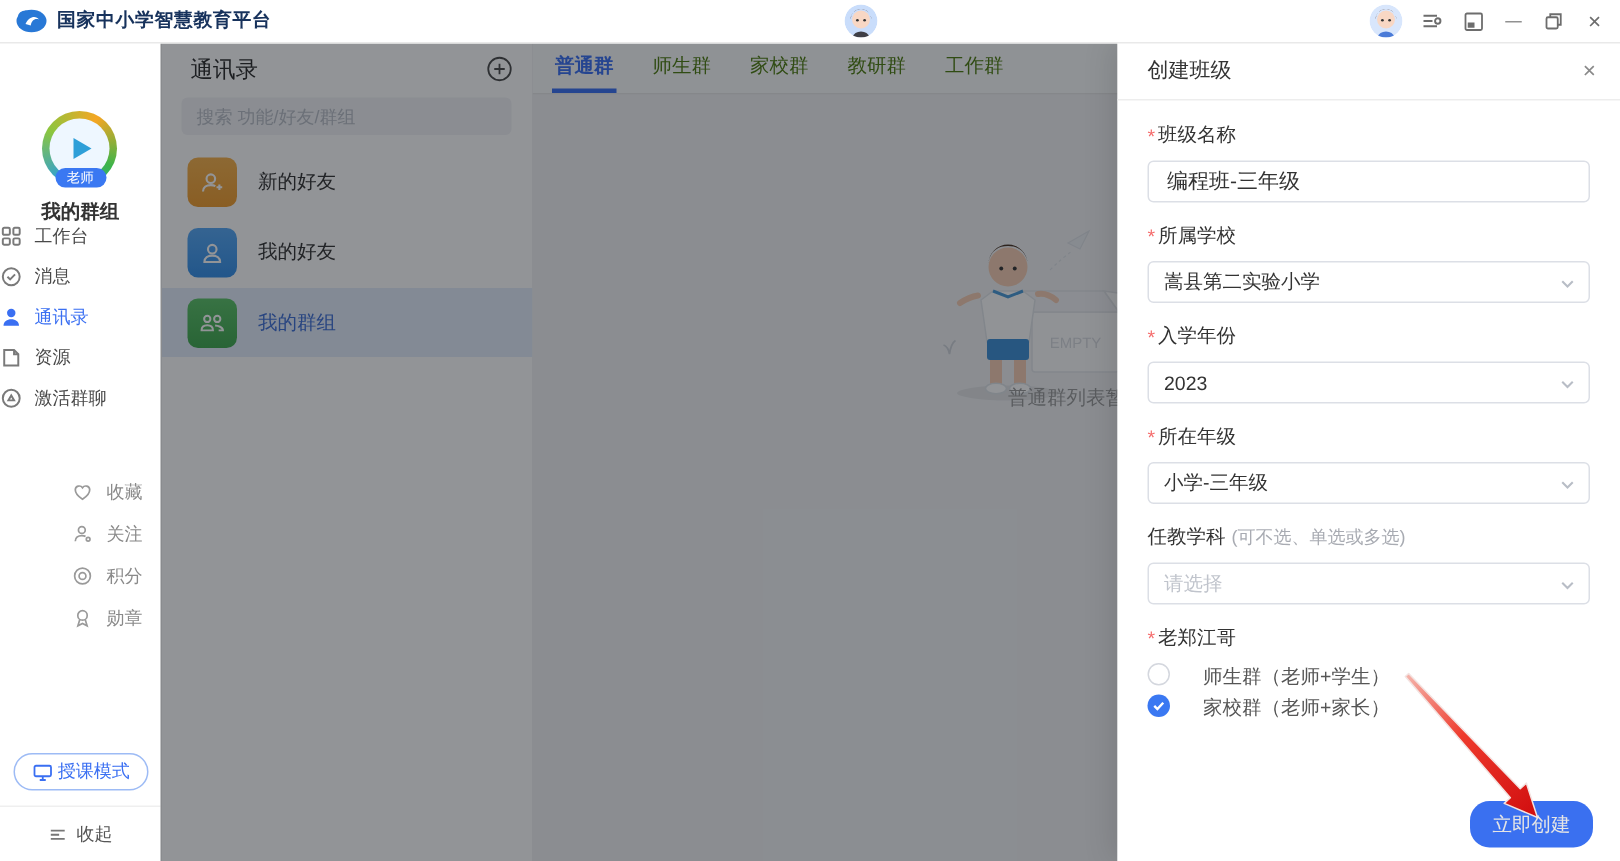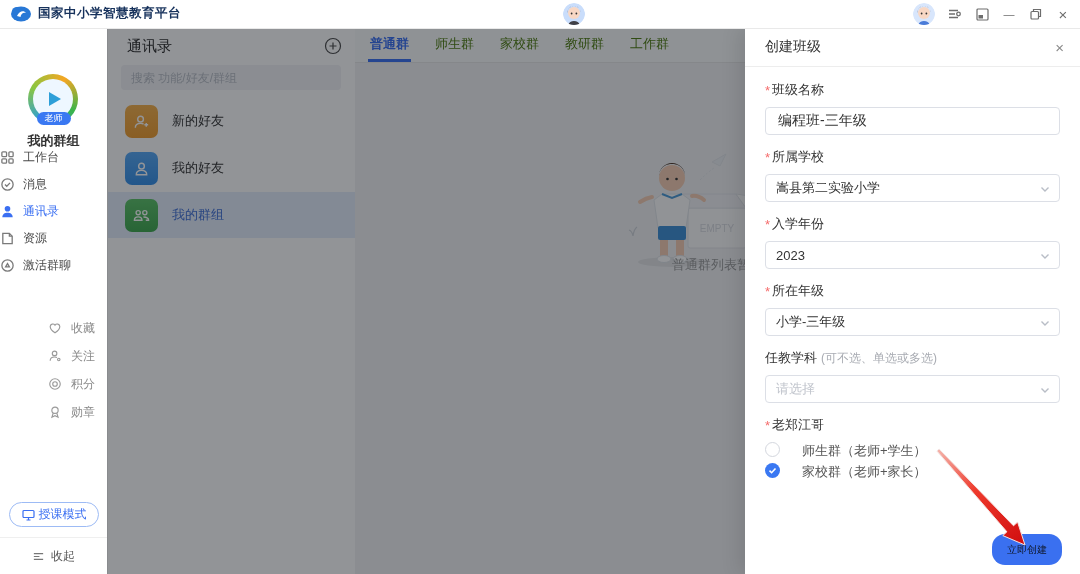--- a/index.html
+++ b/index.html
@@ -77,21 +77,21 @@
      display:flex;align-items:center;padding:0 26px 0 10px;font-size:13px;color:#333;box-sizing:border-box;cursor:pointer;}
   .tinput input{border:none;outline:none;font-size:14px;color:#333;width:100%;background:transparent;font-family:inherit;}
   .tselect .chev{position:absolute;right:9px;top:9px;width:10px;height:10px;color:#b8bdc6;}
   .tselect .val{white-space:nowrap;overflow:hidden;}
   .tselect .val.placeholder{color:#c0c4cc;}
   .radio-row{display:flex;align-items:flex-start;gap:22px;font-size:13px;color:#555;height:21px;cursor:pointer;}
   .rdot{width:15px;height:15px;border-radius:50%;box-sizing:border-box;flex:0 0 15px;display:flex;align-items:center;justify-content:center;}
   .rdot.off{border:1px solid #d4d7de;background:#fff;}
   .rdot.on{background:#3a78f2;}
   .submit-btn{position:absolute;right:18px;bottom:9px;height:31px;padding:0 15px;border:none;border-radius:13px;
-     background:#3a70f0;color:#0f172a;font-size:10px;cursor:pointer;font-family:inherit;}
+     background:#3a70f0;color:#e5e5e5;font-size:13px;cursor:pointer;font-family:inherit;}
   .arrow-svg{position:absolute;left:900px;top:430px;width:180px;height:144px;z-index:40;pointer-events:none;}
   svg{display:block;}
 </style>
 </head>
 <body>
 
 <div class="screen">
 
   <div class="topbar">
     <div class="brand">

